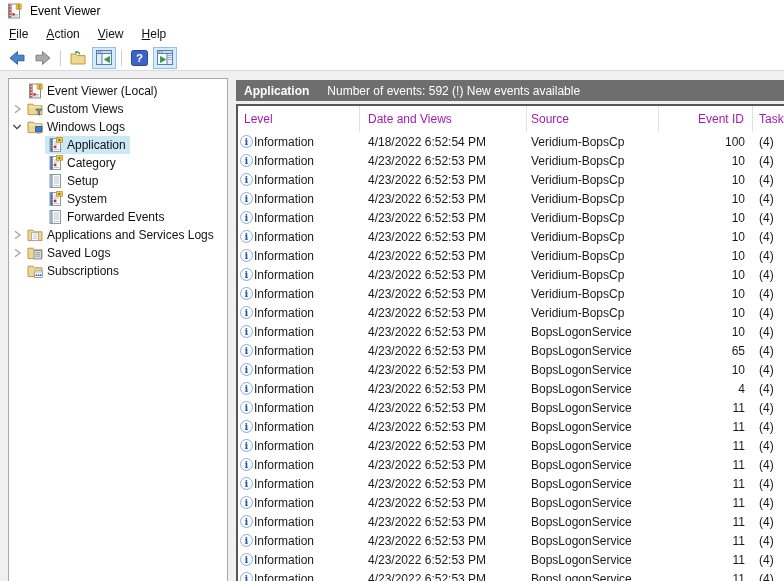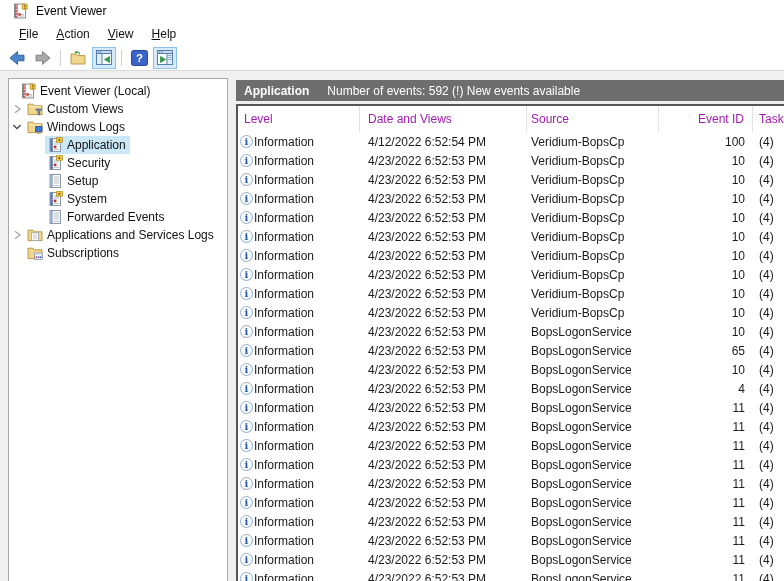--- a/index.html
+++ b/index.html
@@ -1,42 +1,42 @@
 <!DOCTYPE html>
 <html><head>
 <meta charset="utf-8">
 <style>
   * { margin:0; padding:0; box-sizing:border-box; }
   html,body { width:784px; height:581px; overflow:hidden; }
   body { font-family:"Liberation Sans", sans-serif; font-size:12px; color:#1a1a1a; background:#fff; }
   .window { position:relative; width:784px; height:581px; background:#fff; overflow:hidden; }
 
   
-  .titlebar { height:22px; display:flex; align-items:center; padding-left:12px; background:#fff; }
+  .titlebar { height:22px; display:flex; align-items:center; padding-left:6px; background:#fff; }
   .titlebar .app-icon { width:16px; height:16px; margin-right:8px; flex:none; }
   .titlebar .title { font-size:12px; color:#000; }
 
   
-  .menubar { height:23px; display:flex; align-items:center; padding-left:10px; background:#fff; }
+  .menubar { height:23px; display:flex; align-items:center; padding-left:0; background:#fff; }
   .menu-item { padding:3px 9px; color:#111; cursor:default; }
   .menu-item u { text-decoration:underline; }
 
   
   .toolbar { height:26px; display:flex; align-items:center; padding-left:4px; background:#fff; border-bottom:1px solid #d9d9d9; }
   .tb-btn { width:24px; height:22px; display:flex; align-items:center; justify-content:center; margin:0 1px; border:1px solid transparent; background:transparent; }
   .tb-btn.active { background:#d7eafa; border:1px solid #8ec1ea; }
   .tb-sep { width:1px; height:16px; background:#d0d0d0; margin:0 4px; }
 
   
   .content { position:absolute; top:71px; left:0; right:0; bottom:0; background:#f0f0f0; overflow:hidden; }
 
   
   .tree-panel { position:absolute; left:8px; top:7px; width:220px; height:520px; background:#fff; border:1px solid #a9a9a9; overflow:hidden; padding-top:3px; }
   .tree-row { height:18px; display:flex; align-items:center; white-space:nowrap; }
-  .tree-row.lvl0 { padding-left:9px; }
+  .tree-row.lvl0 { padding-left:16px; }
   .tree-row.lvl1 { padding-left:0; }
   .tree-row.lvl2 { padding-left:20px; }
   .chev { width:16px; height:16px; flex:none; display:flex; align-items:center; justify-content:center; }
   .node { display:flex; align-items:center; padding:1px 4px 1px 2px; }
   .node.selected { background:#cbe8f6; }
   .tree-icon { width:16px; height:16px; flex:none; margin-right:4px; }
   .tree-label { color:#111; }
 
   
   .main-header { position:absolute; left:236px; right:0; top:9px; height:21px; background:#6e6e6e; color:#fff; display:flex; align-items:center; padding-left:8px; white-space:nowrap; overflow:hidden; }
@@ -234,21 +234,21 @@
     <span class="node">
       <span class="tree-icon"><svg width="16" height="16" viewBox="0 0 16 16">
                 <rect x="3" y="1.5" width="10.5" height="13" fill="#fcfcfc" stroke="#8a9aa8"></rect>
                 <rect x="3.4" y="1.9" width="2.4" height="12.2" fill="#4468a8"></rect>
                 <path d="M4.6 3.5h1 M4.6 6h1 M4.6 8.5h1 M4.6 11h1" stroke="#cfd9ea" stroke-width="0.8"></path>
                 <path d="M7 5h5.2 M7 7h5.2 M7 12.5h5.2" stroke="#aeb6be" stroke-width="0.8"></path>
                 <rect x="6.8" y="8.6" width="2.6" height="2.6" fill="#c03030"></rect>
                 <rect x="9.4" y="0.6" width="6" height="4.6" fill="#f2c84b" stroke="#b8941f" stroke-width="0.8"></rect>
                 <circle cx="12.4" cy="2.9" r="1" fill="#6f570f"></circle>
               </svg></span>
-      <span class="tree-label">Security</span>
+      <span class="tree-label">Category</span>
     </span>
   </div>
 
   <div class="tree-row lvl2">
     <span class="chev"></span>
     <span class="node">
       <span class="tree-icon"><svg width="16" height="16" viewBox="0 0 16 16">
                 <rect x="3" y="1.5" width="10.5" height="13" fill="#fcfcfc" stroke="#8a9aa8"></rect>
                 <rect x="3.4" y="1.9" width="2.4" height="12.2" fill="#8fa6c8"></rect>
                 <path d="M4.6 3.5h1 M4.6 6h1 M4.6 8.5h1 M4.6 11h1" stroke="#dde5f2" stroke-width="0.8"></path>
@@ -296,20 +296,35 @@
     <span class="node">
       <span class="tree-icon"><svg width="16" height="16" viewBox="0 0 16 16">
                 <path d="M1 3.2 L6 3.2 L7.4 4.8 L15 4.8 L15 13.6 L1 13.6 Z" fill="#f0d78e" stroke="#b29140" stroke-width="0.9"></path>
                 <rect x="4.5" y="5.8" width="7" height="7.8" fill="#ffffff" stroke="#9aa2aa" stroke-width="0.8"></rect>
                 <path d="M6 8h4 M6 9.8h4 M6 11.6h4" stroke="#b8c0c8" stroke-width="0.8"></path>
               </svg></span>
       <span class="tree-label">Applications and Services Logs</span>
     </span>
   </div>
 
+  <div class="tree-row lvl1">
+    <span class="chev">
+            <svg width="14" height="14" viewBox="0 0 14 14">
+              <path d="M5 3.2 L10 7 L5 10.8" fill="none" stroke="#a6a6a6" stroke-width="1.3"></path>
+            </svg>
+          </span>
+    <span class="node">
+      <span class="tree-icon"><svg width="16" height="16" viewBox="0 0 16 16">
+                <path d="M1 3.2 L6 3.2 L7.4 4.8 L15 4.8 L15 13.6 L1 13.6 Z" fill="#f0d78e" stroke="#b29140" stroke-width="0.9"></path>
+                <rect x="7" y="5.6" width="7.4" height="8.4" fill="#d9dde1" stroke="#7d858d" stroke-width="0.8"></rect>
+                <path d="M8.4 7.6h4.6 M8.4 9.4h4.6 M8.4 11.2h4.6" stroke="#8f979f" stroke-width="0.8"></path>
+              </svg></span>
+      <span class="tree-label">Saved Logs</span>
+    </span>
+  </div>
 
   <div class="tree-row lvl1">
     <span class="chev"></span>
     <span class="node">
       <span class="tree-icon"><svg width="16" height="16" viewBox="0 0 16 16">
                 <path d="M1 3.2 L6 3.2 L7.4 4.8 L15 4.8 L15 13.6 L1 13.6 Z" fill="#f0d78e" stroke="#b29140" stroke-width="0.9"></path>
                 <rect x="7.6" y="8" width="7.6" height="6.4" fill="#ffffff" stroke="#7d8da0" stroke-width="0.8"></rect>
                 <rect x="7.6" y="8" width="7.6" height="1.8" fill="#c7d3e2"></rect>
                 <circle cx="9.4" cy="12.2" r="0.9" fill="#cc3333"></circle>
                 <circle cx="11.6" cy="12.2" r="0.9" fill="#3355cc"></circle>
@@ -332,21 +347,21 @@
           <span class="th c3">Source</span>
           <span class="th c4">Event ID</span>
           <span class="th c5">Task Category</span>
         </div>
       <div id="tbody">
   <div class="trow">
     <span class="td c1">
               <span class="info-icon">i</span>
               <span class="lvl-text">Information</span>
             </span>
-    <span class="td c2">4/12/2022 6:52:54 PM</span>
+    <span class="td c2">4/18/2022 6:52:54 PM</span>
     <span class="td c3">Veridium-BopsCp</span>
     <span class="td c4">100</span>
     <span class="td c5">(4)</span>
   </div>
 
   <div class="trow">
     <span class="td c1">
               <span class="info-icon">i</span>
               <span class="lvl-text">Information</span>
             </span>

